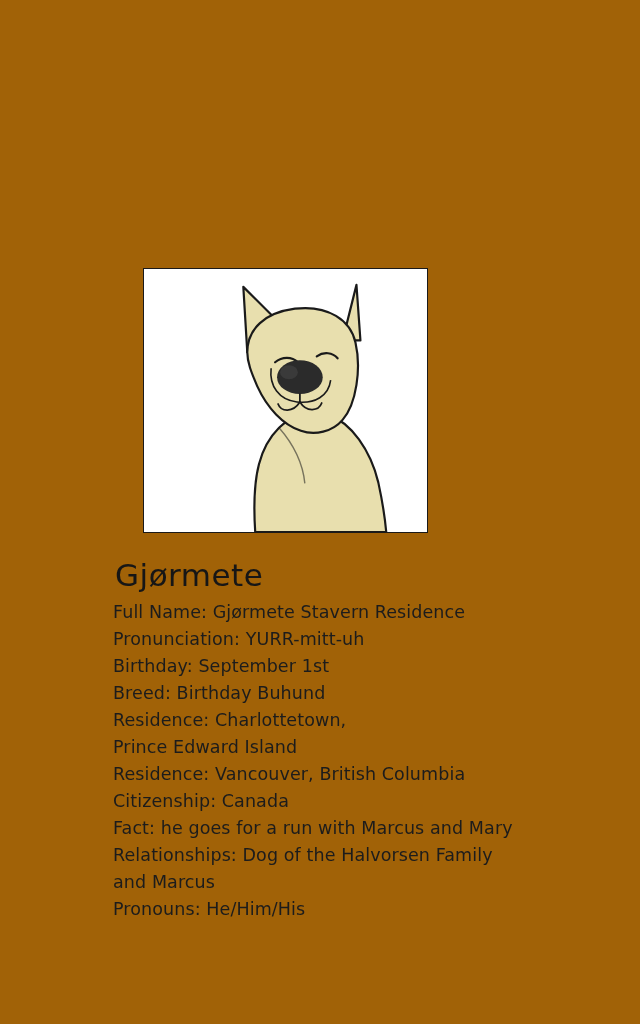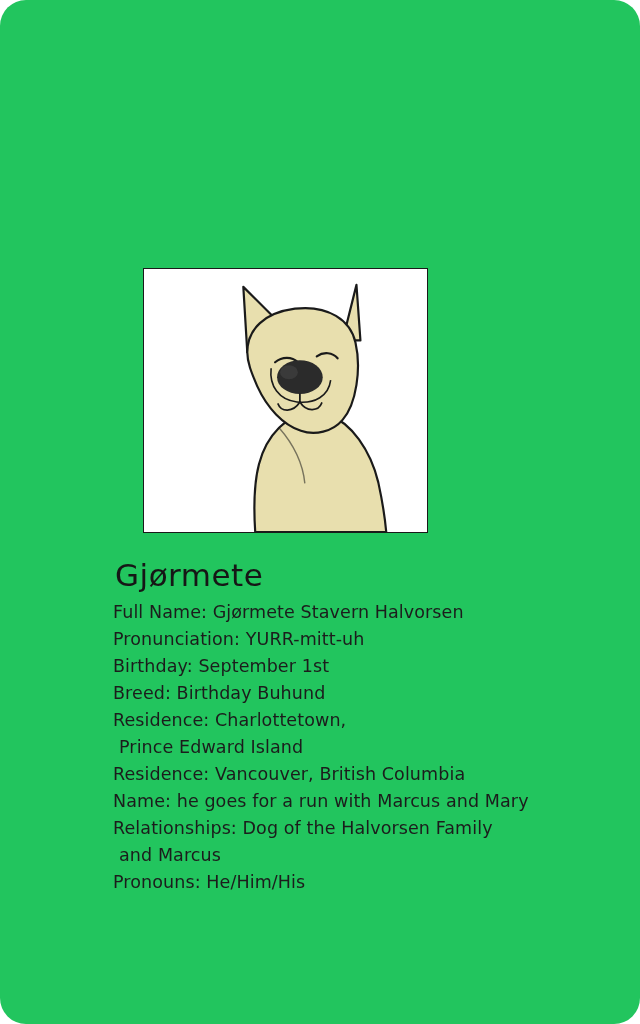--- a/index.html
+++ b/index.html
@@ -10,22 +10,21 @@
   body {
     width: 640px;
     height: 1024px;
     position: relative;
     font-family: "DejaVu Sans", sans-serif;
     overflow: hidden;
   }
   .page {
     position: absolute;
     inset: 0;
-    background: #22c55e;
-    border-radius: 26px;
+    background: #a16207;
   }
   .portrait-frame {
     position: absolute;
     left: 143px;
     top: 268px;
     width: 285px;
     height: 265px;
     border: 1.5px solid #1a1a1a;
     background: #ffffff;
     box-sizing: border-box;
@@ -53,21 +52,20 @@
   }
   .info-line {
     font-size: 17.5px;
     line-height: 27px;
     color: #1c1c1c;
     white-space: nowrap;
     letter-spacing: 0.1px;
   }
   .info-line.cont {
     padding-left: 0;
-    margin-left: 6px;
   }
 </style>
 </head>
 <body>
 
 <div class="page">
 
   <div class="portrait-frame">
     <svg viewBox="0 0 285 265" xmlns="http://www.w3.org/2000/svg">
       <rect x="0" y="0" width="285" height="265" fill="#ffffff"></rect>
@@ -91,26 +89,27 @@
       <path d="M157 134 C150 145 138 144 135 136" fill="none" stroke="#1a1a1a" stroke-width="1.8" stroke-linecap="round"></path>
       <path d="M157 134 C164 145 176 143 179 135" fill="none" stroke="#1a1a1a" stroke-width="1.8" stroke-linecap="round"></path>
 
       <path d="M136 160 C150 176 160 196 162 216" fill="none" stroke="#1a1a1a" stroke-width="1.4" opacity="0.55"></path>
     </svg>
   </div>
 
   <div class="info">
     <h1 class="char-name">Gjørmete</h1>
 
-    <div class="info-line">Full Name: Gjørmete Stavern Halvorsen</div>
+    <div class="info-line">Full Name: Gjørmete Stavern Residence</div>
     <div class="info-line">Pronunciation: YURR-mitt-uh</div>
     <div class="info-line">Birthday: September 1st</div>
     <div class="info-line">Breed: Birthday Buhund</div>
     <div class="info-line">Residence: Charlottetown,</div>
     <div class="info-line cont">Prince Edward Island</div>
     <div class="info-line">Residence: Vancouver, British Columbia</div>
-    <div class="info-line">Name: he goes for a run with Marcus and Mary</div>
+    <div class="info-line">Citizenship: Canada</div>
+    <div class="info-line">Fact: he goes for a run with Marcus and Mary</div>
     <div class="info-line">Relationships: Dog of the Halvorsen Family</div>
     <div class="info-line cont">and Marcus</div>
     <div class="info-line">Pronouns: He/Him/His</div>
   </div>
 
 </div>
 
 </body></html>

